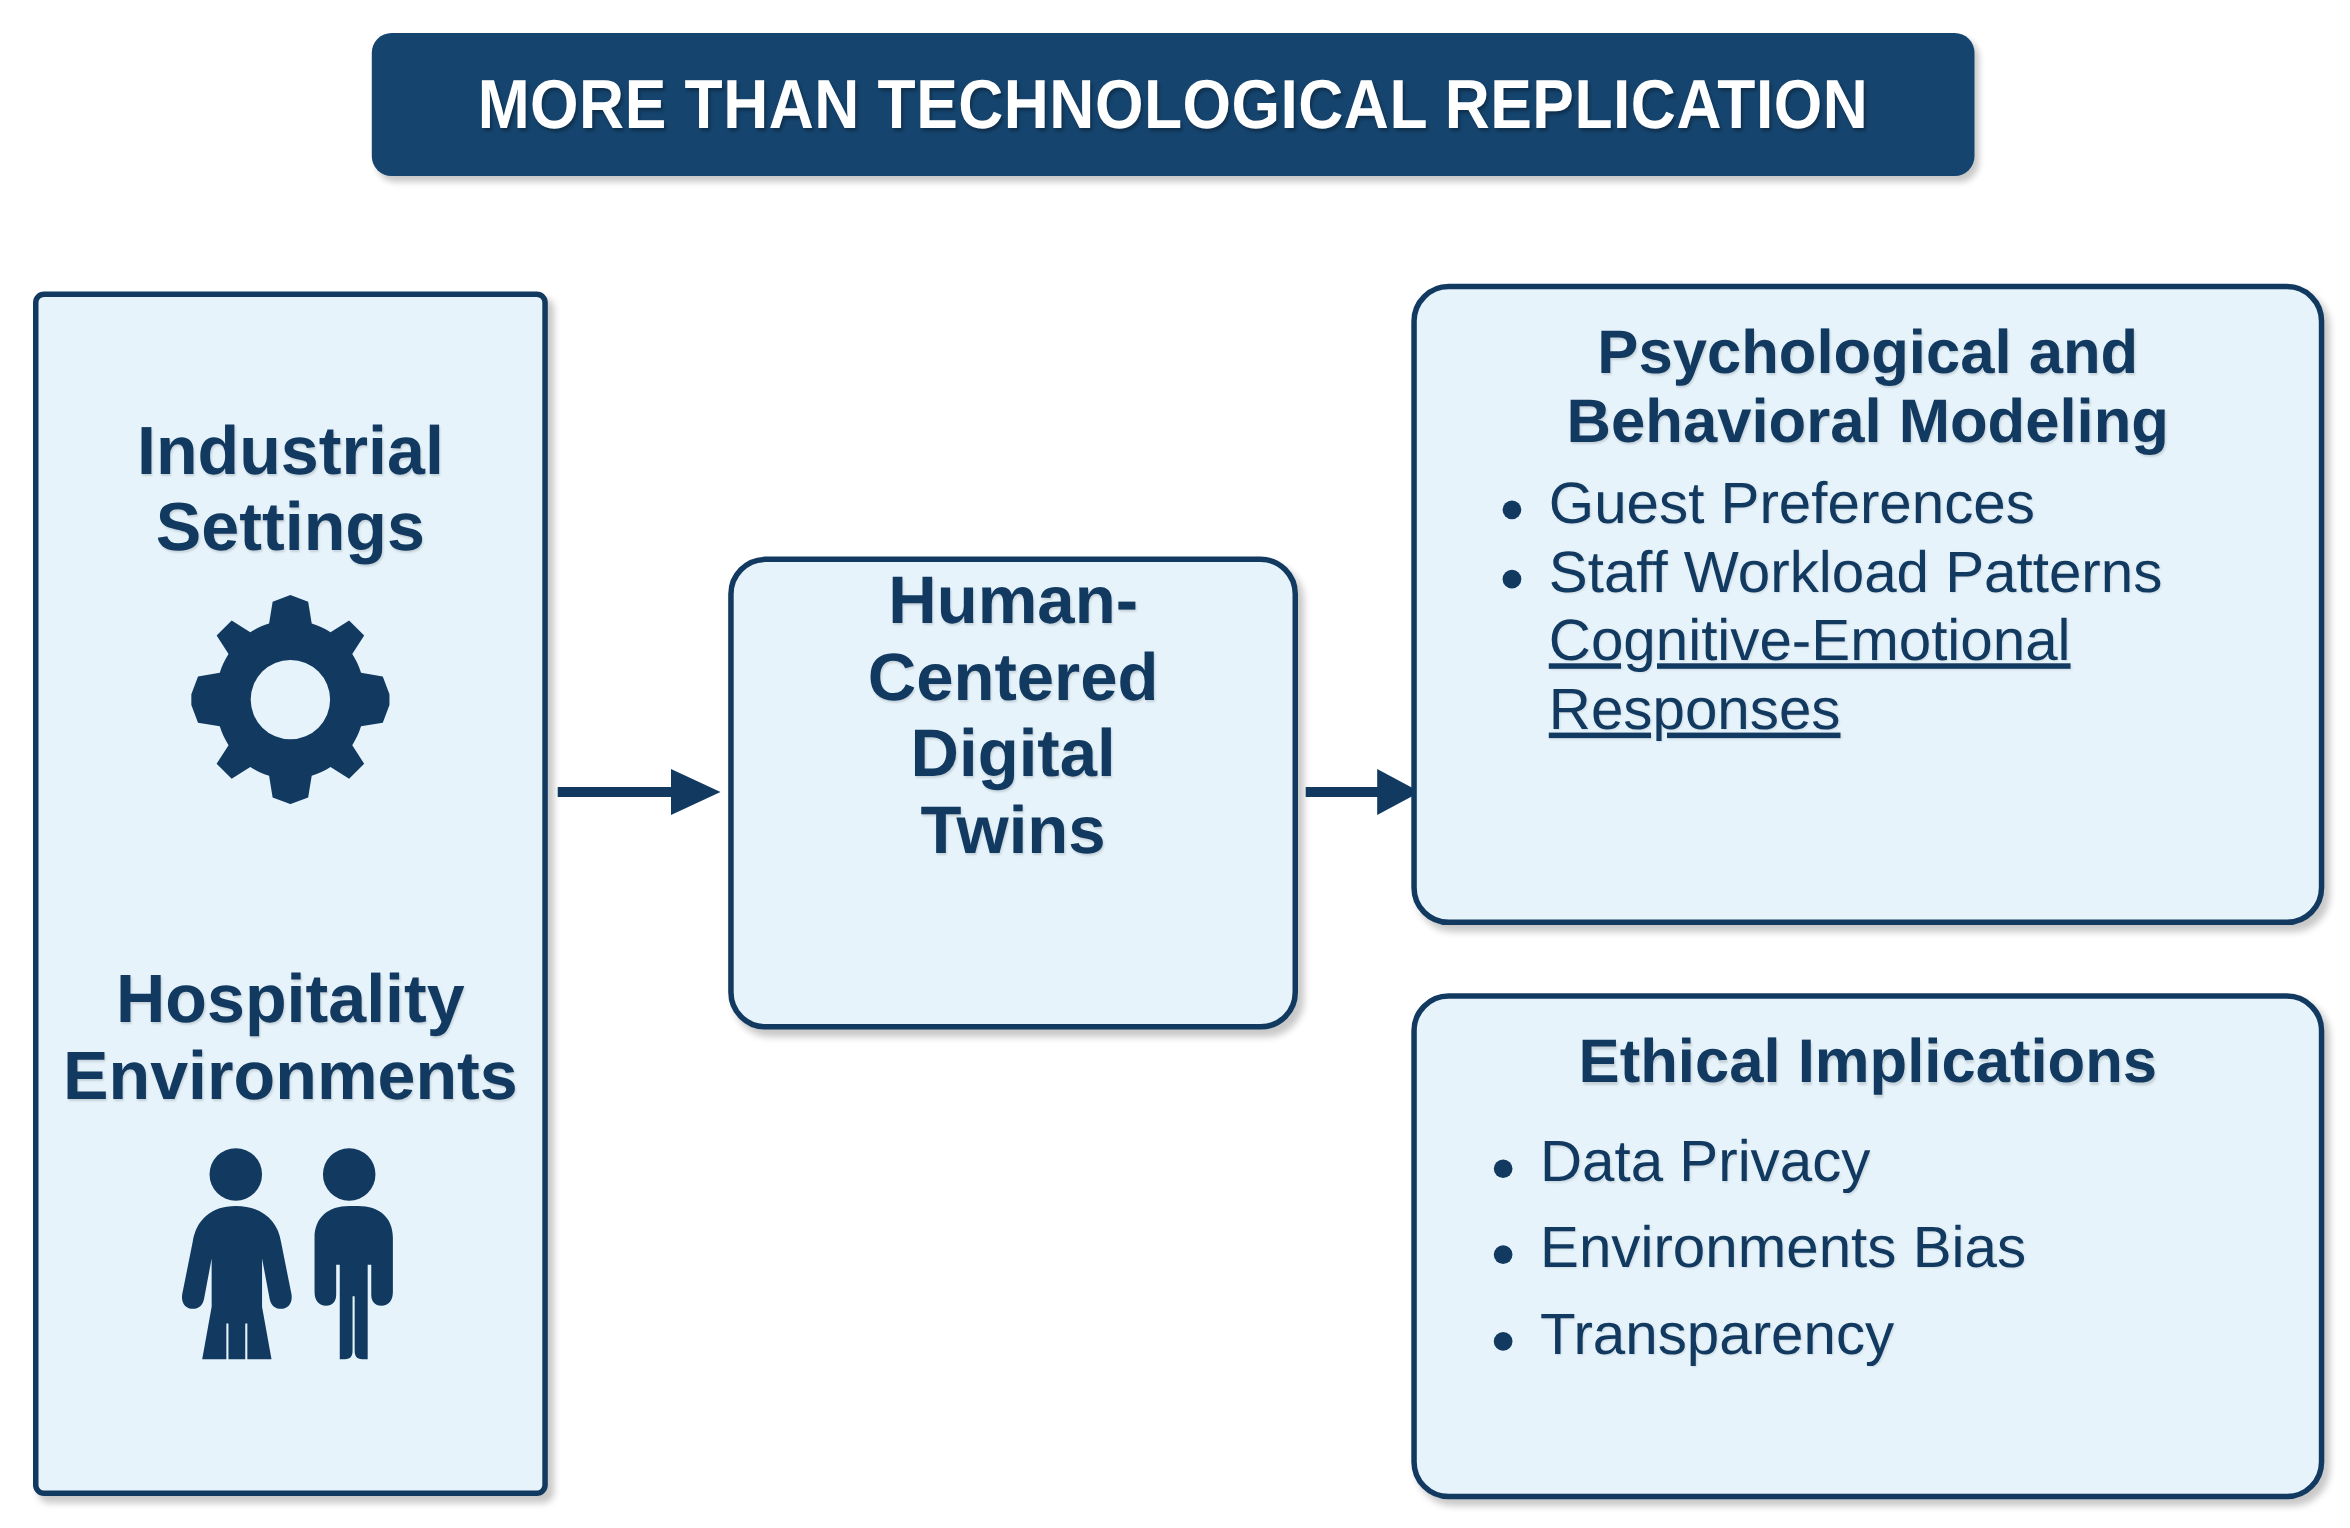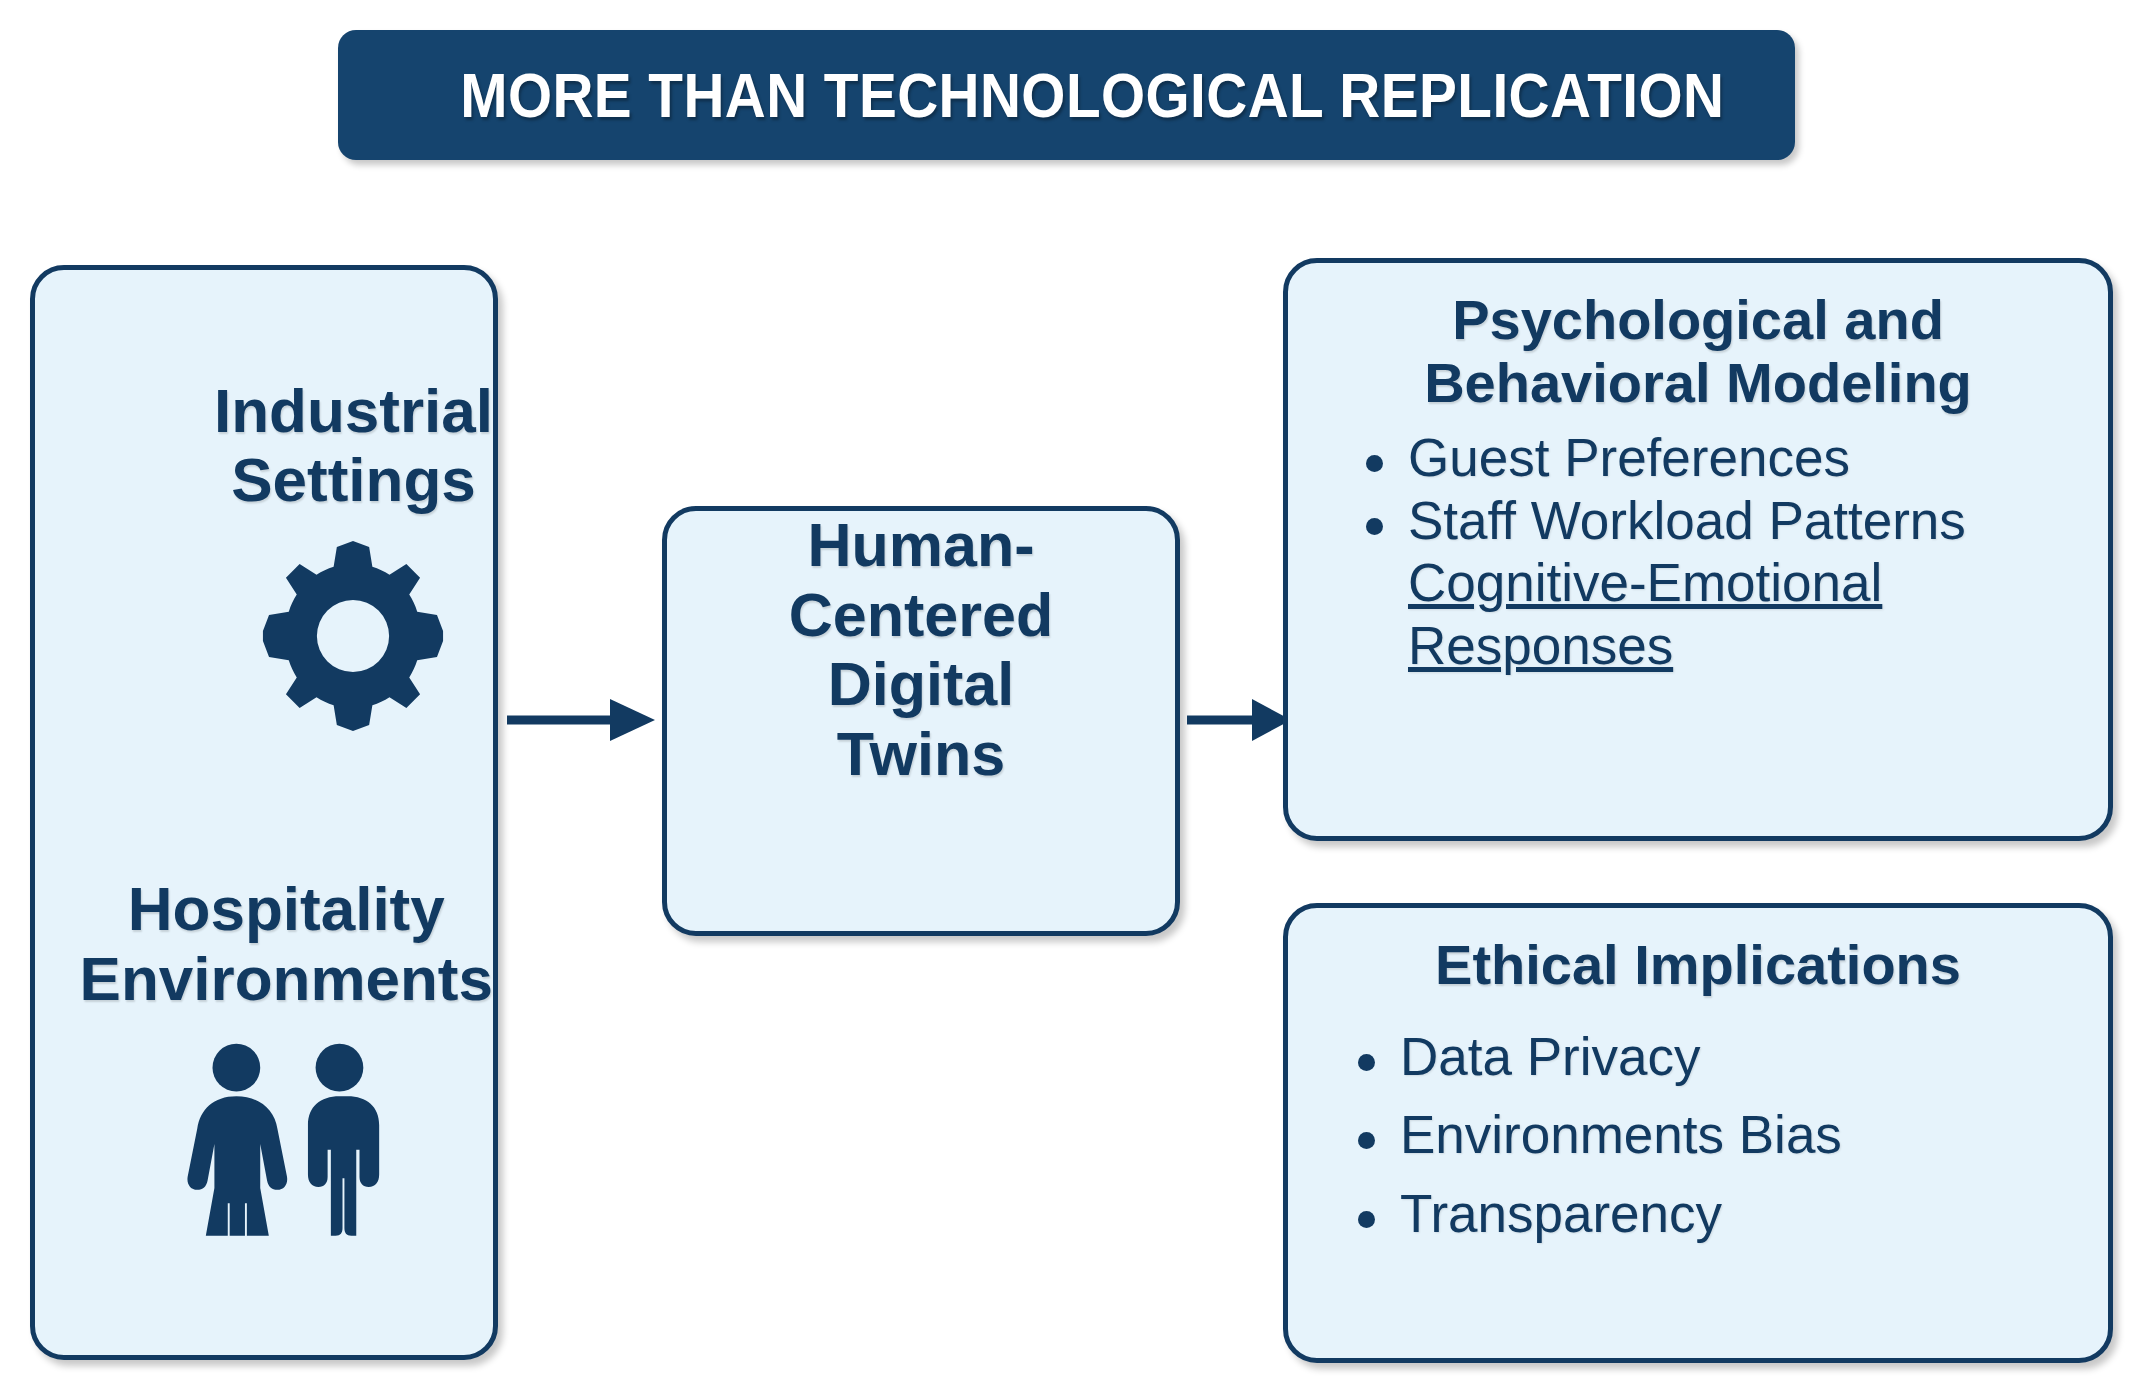--- a/index.html
+++ b/index.html
@@ -26,21 +26,21 @@
   #title-banner {
     position: absolute;
     left: 338px;
     top: 30px;
     width: 1457px;
     height: 130px;
     background: #15446e;
     border-radius: 18px;
     display: flex;
     align-items: center;
-    justify-content: flex-end;
+    justify-content: center;
     box-shadow: 4px 5px 6px rgba(0,0,0,0.22);
   }
   #title-text {
     color: #ffffff;
     font-family: "Liberation Sans Narrow", "Liberation Sans", sans-serif;
     font-weight: bold;
     font-size: 63px;
     letter-spacing: 0.5px;
     transform: scaleX(0.90);
     transform-origin: center;
@@ -59,23 +59,24 @@
   }
 
   
   #sources-card {
     left: 30px;
     top: 265px;
     width: 468px;
     height: 1095px;
     display: flex;
     flex-direction: column;
-    align-items: flex-end;
+    align-items: center;
     justify-content: space-around;
     padding: 34px 0;
+    border-radius: 10px;
   }
   .source-block {
     display: flex;
     flex-direction: column;
     align-items: center;
     justify-content: center;
   }
   .source-label {
     color: #123a61;
     font-weight: bold;

